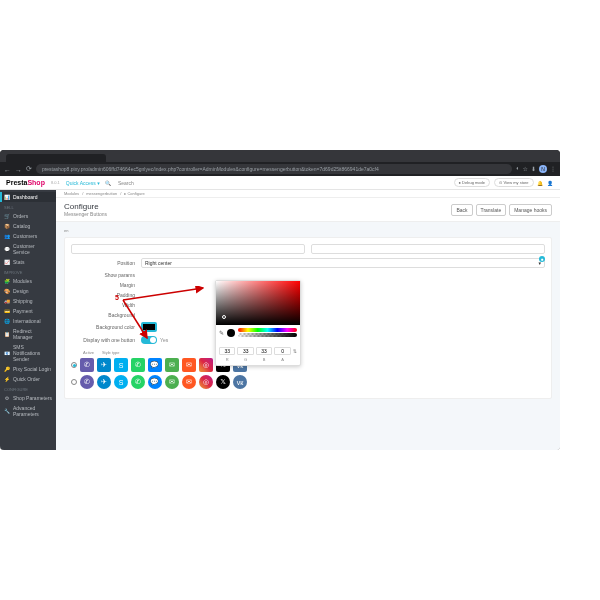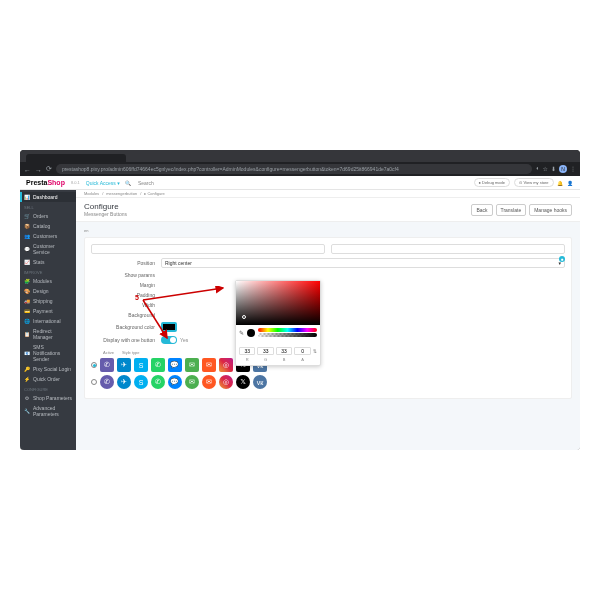--- a/index.html
+++ b/index.html
@@ -1,17 +1,17 @@
 <!DOCTYPE html>
 <html><head>
 <meta charset="utf-8">
 <style>
 * { box-sizing: border-box; margin: 0; padding: 0; }
 body { background: #fff; font-family: Arial, sans-serif; width: 600px; height: 600px; overflow: hidden; }
-.outer-frame { width: 600px; height: 600px; background: #fff; display: flex; align-items: center; justify-content: center; }
+.outer-frame { width: 600px; height: 600px; background: #fff; display: flex; align-items: center; }
 .browser-window { width: 560px; height: 300px; background: #202124; border-radius: 4px; overflow: hidden; display: flex; flex-direction: column; }
 .browser-tabs { height: 12px; background: #35363a; display: flex; align-items: center; padding: 0 6px; }
 .browser-tab { width: 100px; height: 8px; background: #202124; border-radius: 3px 3px 0 0; margin-top: 4px; }
 .browser-addr { height: 14px; background: #202124; display: flex; align-items: center; padding: 0 4px; gap: 4px; }
 .nav-arrow { color: #9aa0a6; font-size: 7px; cursor: pointer; }
 .url-bar { flex: 1; background: #35363a; border-radius: 6px; height: 10px; display: flex; align-items: center; padding: 0 6px; color: #9aa0a6; font-size: 5px; overflow: hidden; white-space: nowrap; }
 .url-icons { display: flex; gap: 3px; color: #9aa0a6; font-size: 6px; }
 .url-badge { width: 8px; height: 8px; background: #8ab4f8; border-radius: 50%; display: flex; align-items: center; justify-content: center; font-size: 5px; color: #202124; }
 .app-frame { flex: 1; background: #fff; display: flex; flex-direction: column; }
 .app-header { height: 14px; background: #fff; border-bottom: 1px solid #e5e5e5; display: flex; align-items: center; padding: 0 6px; gap: 6px; }

